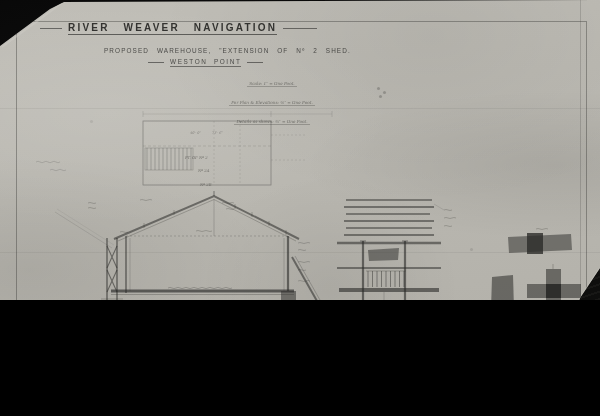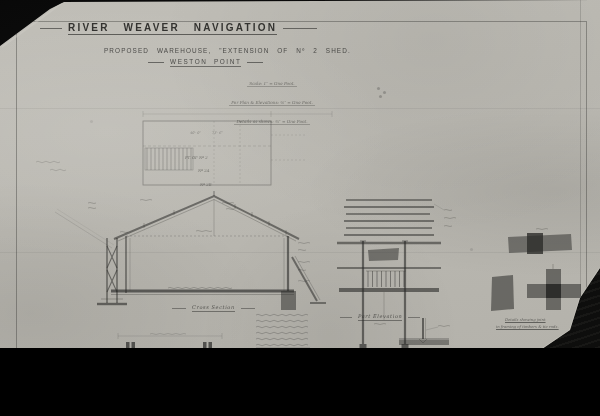--- a/index.html
+++ b/index.html
@@ -1,16 +1,16 @@
 <!DOCTYPE html>
 <html><head>
 <meta charset="utf-8">
 <style>
   html,body{margin:0;padding:0;background:#000;}
-  #stage{position:relative;width:600px;height:348px;overflow:hidden;
+  #stage{position:relative;width:600px;height:300px;overflow:hidden;
          background:radial-gradient(ellipse at 30% 40%, #101010, #050505 85%);
          font-family:"Liberation Sans", sans-serif;}
   
   #torn-wedge{position:absolute;inset:0;
     clip-path:polygon(600px 268px,580px 298px,570px 330px,542px 349px,482px 365px,402px 383px,332px 395px,242px 401px,122px 403px,0px 401px,0px 416px,600px 416px);
     background:
       repeating-linear-gradient(-18deg, rgba(110,108,100,0.10) 0 2px, rgba(0,0,0,0) 2px 7px),
       linear-gradient(100deg,#1d1c1a,#0e0e0d 70%);}
   
   #paper{position:absolute;inset:0;

